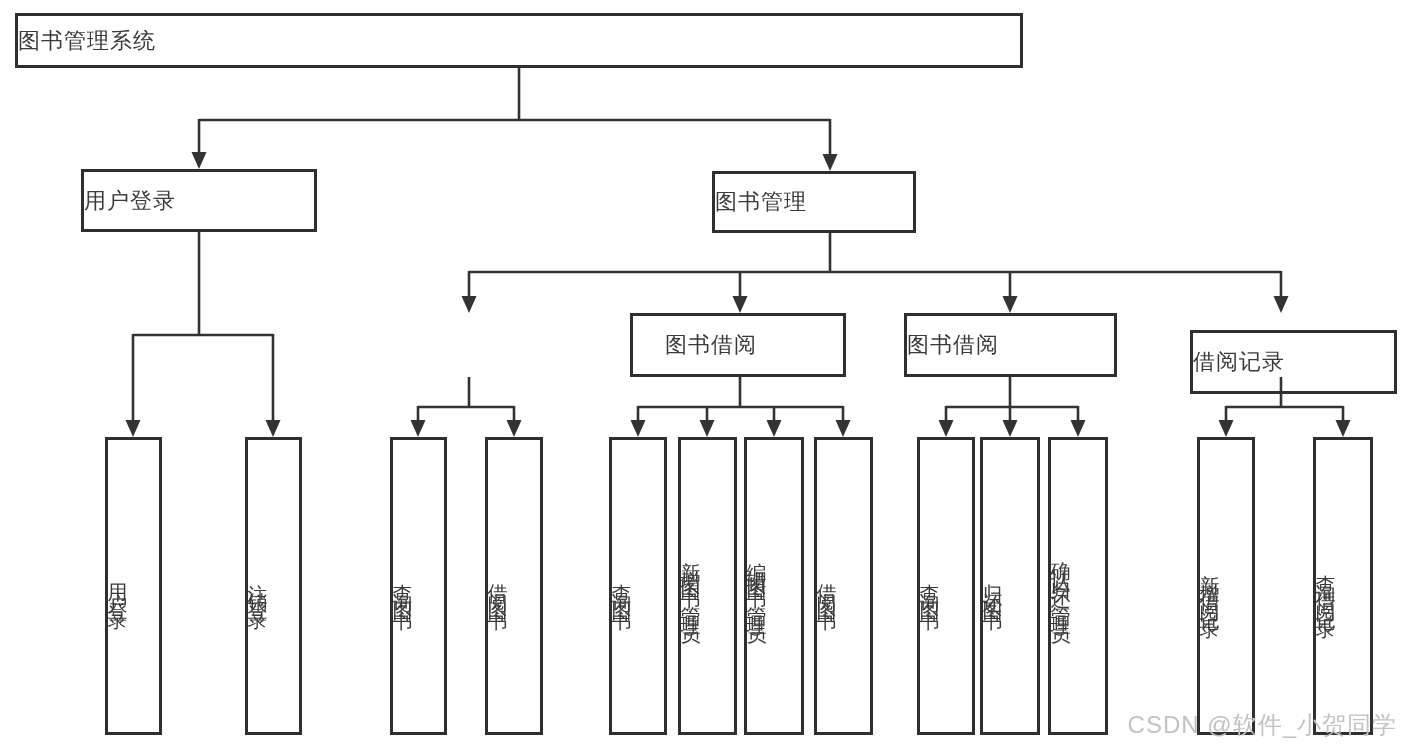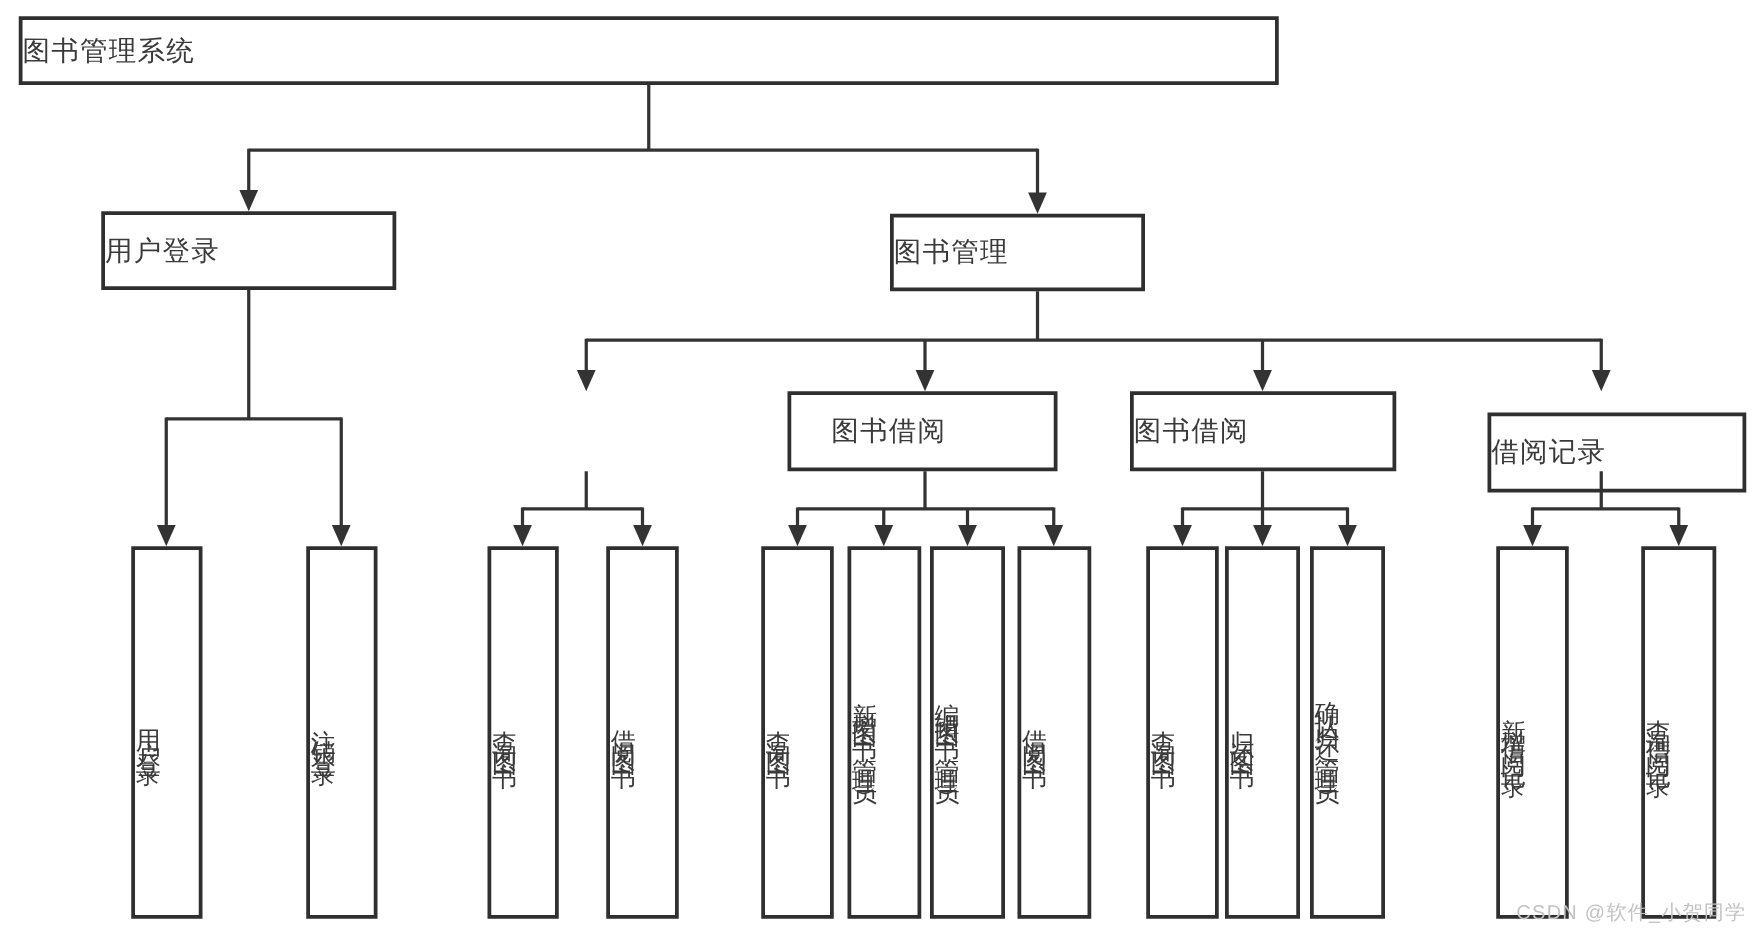--- a/index.html
+++ b/index.html
@@ -39,21 +39,21 @@
     text-orientation:mixed;
     font-size:20px;
     letter-spacing:9px;
     line-height:1;
     white-space:nowrap;
   }
   .watermark{
     position:absolute;
     right:8px;bottom:6px;
     z-index:4;
-    font-size:16px;
+    font-size:24px;
     color:var(--watermark);
     letter-spacing:1px;
     white-space:nowrap;
   }
   
   #n-root{left:15px;top:13px;width:1008px;height:55px;}
   #n-user-login{left:81px;top:169px;width:236px;height:63px;}
   #n-book-mgmt{left:712px;top:171px;width:204px;height:62px;}
   #n-new-book-rec{left:362px;top:313px;width:214px;height:64px;}
   #n-book-borrow{left:630px;top:313px;width:216px;height:64px;padding-left:32px;}

